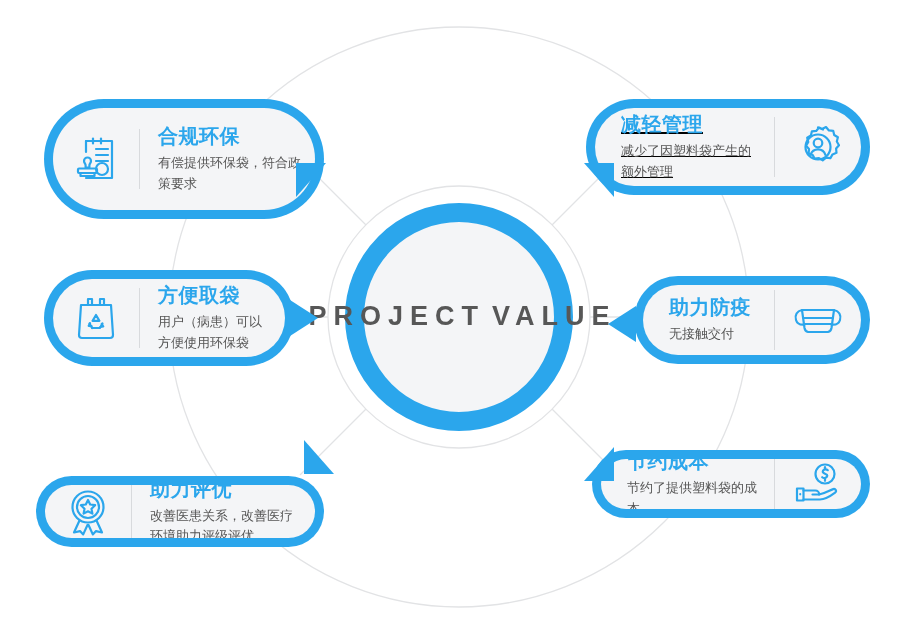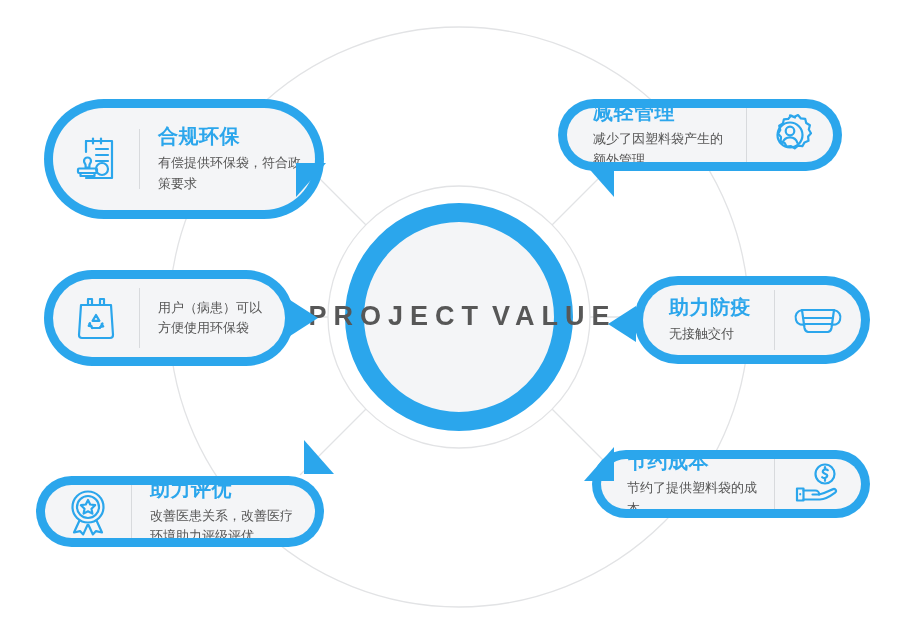--- a/index.html
+++ b/index.html
@@ -115,21 +115,21 @@
 
   
   .tail {
     position: absolute;
     width: 0; height: 0;
     border-style: solid;
   }
 
   
   #card-0 { left: 44px;  top: 99px;  width: 280px; height: 120px; }
-  #card-1 { left: 558px; top: 99px;  width: 284px; height: 72px; }
+  #card-1 { left: 586px; top: 99px;  width: 284px; height: 96px; text-decoration: underline; }
   #card-2 { left: 44px;  top: 270px; width: 250px; height: 96px; }
   #card-3 { left: 634px; top: 276px; width: 236px; height: 88px; }
   #card-4 { left: 36px;  top: 443px; width: 288px; height: 71px; margin-top: 33px; }
   #card-5 { left: 592px; top: 450px; width: 278px; height: 68px; }
 
   
   #tail-0 { left: 296px; top: 163px; border-width: 0 0 34px 30px; border-color: transparent transparent transparent #2ba6ec; }
   #tail-1 { left: 584px; top: 163px; border-width: 0 30px 34px 0; border-color: transparent #2ba6ec transparent transparent; }
   #tail-2 { left: 290px; top: 300px; border-width: 18px 0 18px 28px; border-color: transparent transparent transparent #2ba6ec; }
   #tail-3 { left: 608px; top: 306px; border-width: 18px 28px 18px 0; border-color: transparent #2ba6ec transparent transparent; }
@@ -214,20 +214,21 @@
           <path d="M29 10 V4 h-4 v6"></path>
           <path d="M21 20 l3.4 5.9 h-6.8z"></path>
           <path d="M27.5 28.5 l-2.6 4.5 h-7.8"></path>
           <path d="M14.5 28.5 l2.6 4.5"></path>
           <path d="M16.6 31.2 l-2.9-0.4 1.4-2.6"></path>
           <path d="M25.4 31.9 l2.9-0.4 -1.6-2.5"></path>
         </svg>
       </div>
       <div class="divider"></div>
       <div class="text-cell">
+        <div class="card-title">方便取袋</div>
         <div class="card-desc">用户（病患）可以方便使用环保袋</div>
       </div>
     </div>
   </div>
   <div class="tail" id="tail-2"></div>
 
   <div class="card" id="card-3">
     <div class="card-inner">
       <div class="text-cell right-align" style="padding-left:26px;">
         <div class="card-title">助力防疫</div>

